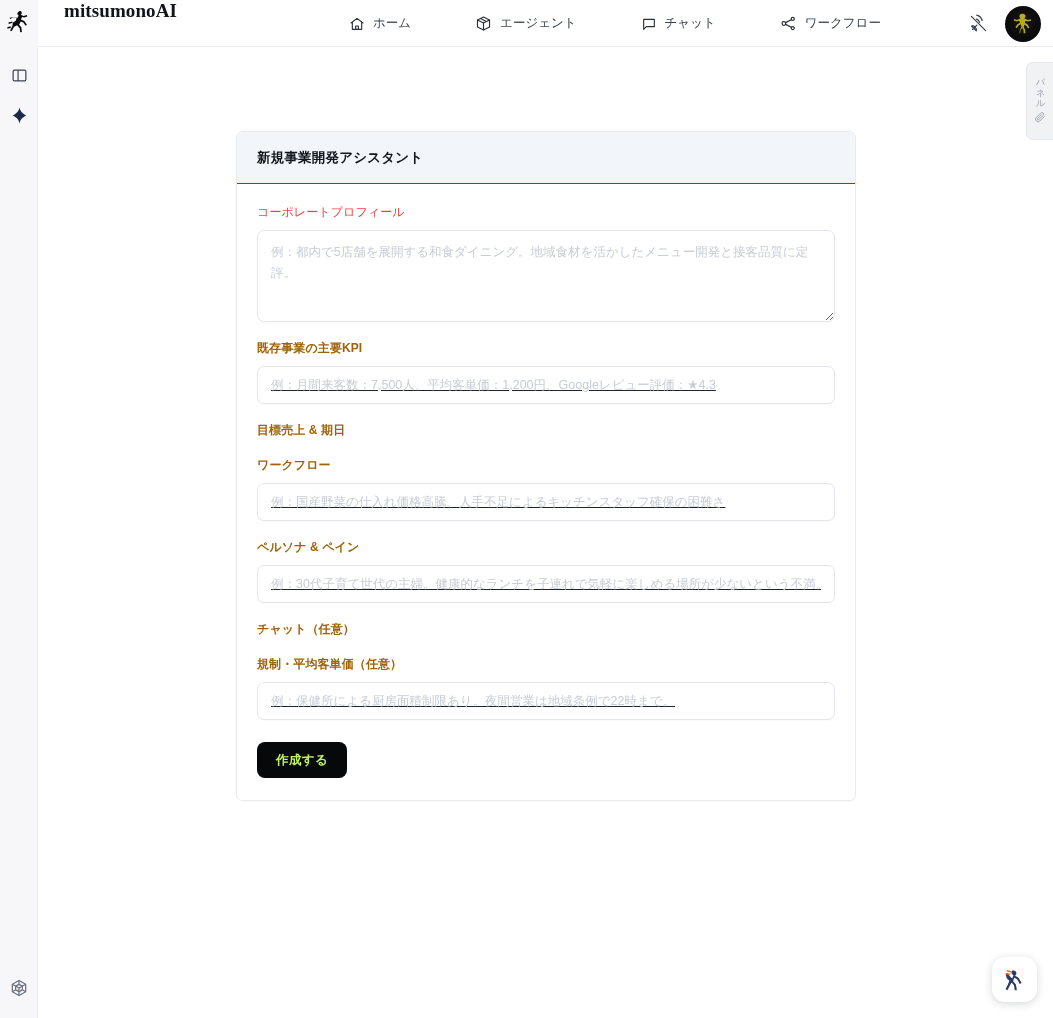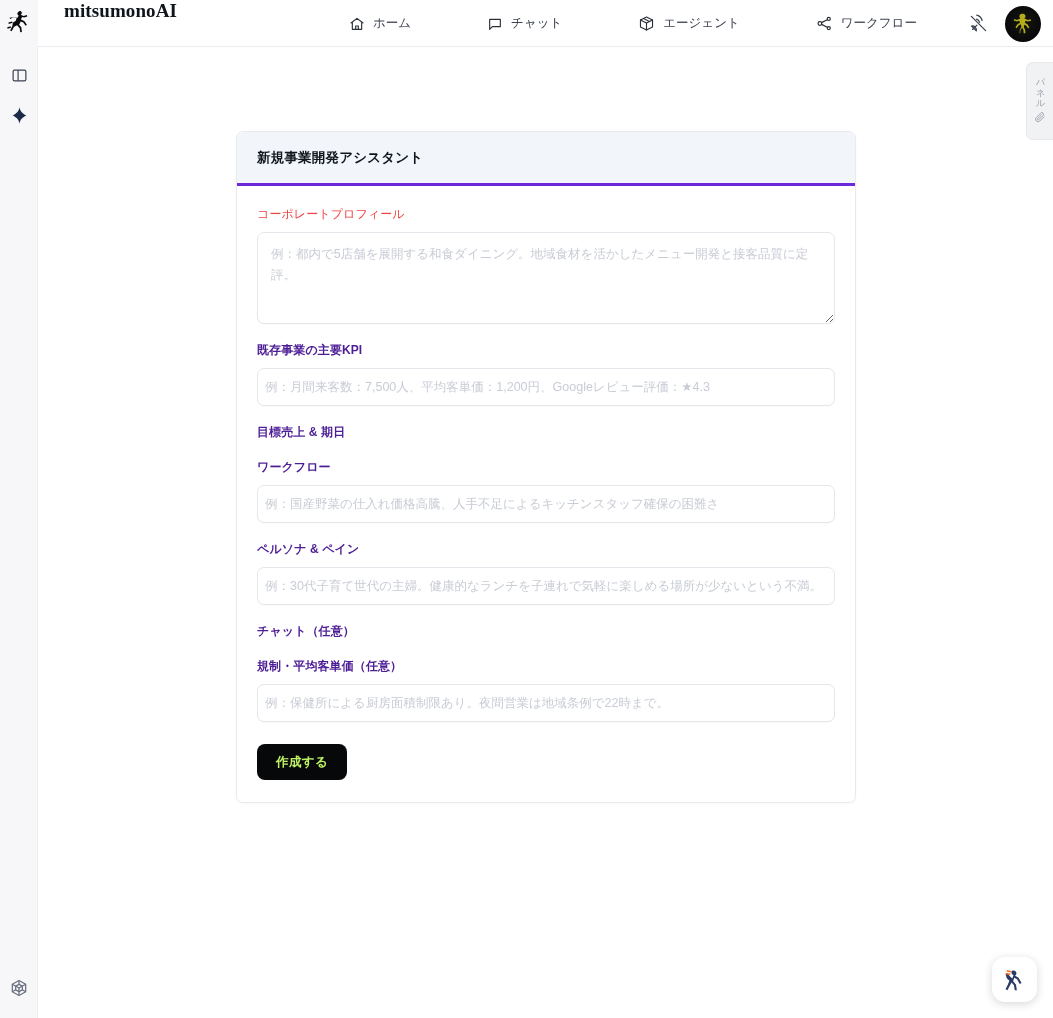--- a/index.html
+++ b/index.html
@@ -29,21 +29,21 @@
   }
   .brand-logo { width: 26px; height: 28px; display: block; }
   .brand-title {
     margin-left: 26px;
     font-family: "Liberation Serif", "DejaVu Serif", serif;
     font-size: 19px; font-weight: 700; color: #10151c;
     letter-spacing: .1px;
   }
   .nav {
     position: absolute; left: 333px; top: 0; height: 47px;
-    display: flex; align-items: center; gap: 16px;
+    display: flex; align-items: center; gap: 4px;
   }
   .nav-item {
     display: flex; align-items: center; gap: 8px;
     height: 47px; padding: 0 16px;
     color: #3c4250; font-size: 12.5px; cursor: pointer;
     white-space: nowrap;
   }
   .nav-item + .nav-item { margin-left: 28px; }
   .nav-item svg { display: block; }
   .nav-label { color: #3c4250; font-size: 12.5px; }
@@ -112,51 +112,51 @@
     width: 620px;
     background: #ffffff;
     border: 1px solid #e9eaee;
     border-radius: 7px;
     box-shadow: 0 1px 2px rgba(16,21,28,.03);
     overflow: hidden;
   }
   .card-header {
     background: #f2f6fb;
     padding: 17px 20px 16px 20px;
-    border-bottom: 3px solid #6d28d9;
+    border-bottom: 1px solid #6d28d9;
   }
   .card-title {
     font-size: 13.5px; font-weight: 700; color: #11161d;
     letter-spacing: .2px;
   }
   .card-body { padding: 20px 20px 22px 20px; background: #ffffff; }
 
   .field { margin-bottom: 18px; }
   .field-label {
     display: block;
-    font-size: 12px; color: #4c1d95; font-weight: 600;
+    font-size: 12px; color: #a16207; font-weight: 600;
     margin-bottom: 9px; letter-spacing: .1px;
   }
   .field-label.light { font-weight: 400; color: #ef4444; }
 
   textarea.input, input.input {
     display: block; width: 100%;
     border: 1px solid #e4e6eb;
     border-radius: 7px;
     background: #ffffff;
     font-family: "Liberation Sans", "DejaVu Sans", sans-serif;
     font-size: 12.5px; color: #20252d;
     padding: 11px 13px;
     outline: none;
     box-shadow: 0 1px 1px rgba(16,21,28,.02);
   }
   textarea.input {
     height: 92px; resize: vertical; line-height: 1.7;
   }
-  input.input { height: 38px; line-height: 38px; padding: 0 7px; }
+  input.input { height: 38px; line-height: 38px; padding: 0 13px; text-decoration: underline; }
   textarea.input::placeholder, input.input::placeholder {
     color: #c8ccd4;
   }
 
   .submit-btn {
     margin-top: 4px;
     display: inline-flex; align-items: center; justify-content: center;
     height: 36px; padding: 0 19px;
     background: #07080a; color: #bef264;
     border: none; border-radius: 8px;
@@ -206,37 +206,37 @@
             <path d="M3 10.5 12 3.5l9 7"></path>
               <path d="M5 9.8V20h14V9.8"></path>
               <path d="M10 20v-5h4v5"></path>
           </svg>
         </span>
         <span class="nav-label">ホーム</span>
       </div>
 
       <div class="nav-item">
         <span>
-          <svg width="16" height="16" viewBox="0 0 24 24" fill="none" stroke="#2b3038" stroke-width="1.7" stroke-linecap="round" stroke-linejoin="round">
-            <path d="M4 5h16v11H8l-4 4z"></path>
-          </svg>
-        </span>
-        <span class="nav-label">チャット</span>
-      </div>
-
-      <div class="nav-item">
-        <span>
           <svg width="17" height="17" viewBox="0 0 24 24" fill="none" stroke="#2b3038" stroke-width="1.6" stroke-linecap="round" stroke-linejoin="round">
             <path d="M12 2.8 20.5 7v10L12 21.2 3.5 17V7z"></path>
             <path d="M3.5 7 12 11.4 20.5 7"></path>
               <path d="M12 11.4V21.2"></path>
             <path d="M7.8 4.9 16.2 9.2"></path>
           </svg>
         </span>
         <span class="nav-label">エージェント</span>
+      </div>
+
+      <div class="nav-item">
+        <span>
+          <svg width="16" height="16" viewBox="0 0 24 24" fill="none" stroke="#2b3038" stroke-width="1.7" stroke-linecap="round" stroke-linejoin="round">
+            <path d="M4 5h16v11H8l-4 4z"></path>
+          </svg>
+        </span>
+        <span class="nav-label">チャット</span>
       </div>
 
       <div class="nav-item">
         <span>
           <svg width="17" height="17" viewBox="0 0 24 24" fill="none" stroke="#2b3038" stroke-width="1.7" stroke-linecap="round" stroke-linejoin="round">
             <circle cx="18" cy="5.5" r="2.2"></circle>
               <circle cx="18" cy="18.5" r="2.2"></circle>
               <circle cx="5.5" cy="12" r="2.6"></circle>
             <path d="M7.9 10.8 15.9 6.7"></path>
               <path d="M7.9 13.2 15.9 17.3"></path>

